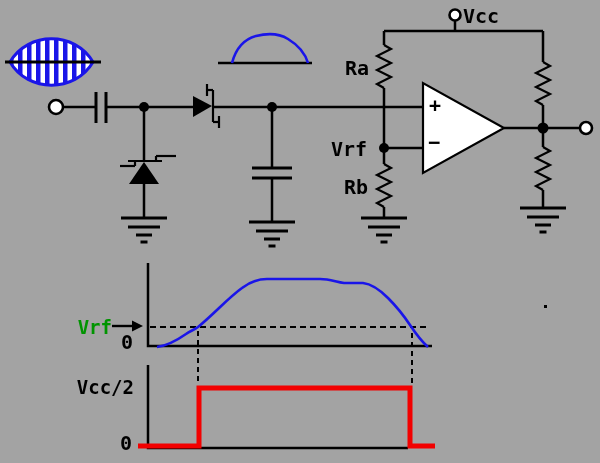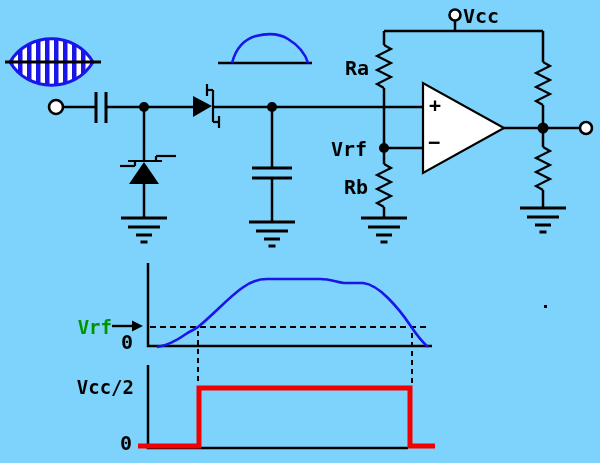--- a/index.html
+++ b/index.html
@@ -1,16 +1,16 @@
 <!DOCTYPE html>
 <html><head>
 <meta charset="utf-8">
 <style>
   html,body{margin:0;padding:0;background:#fff;}
-  .canvas{position:relative;width:600px;height:463px;background:#7dd3fc;overflow:hidden;
+  .canvas{position:relative;width:600px;height:463px;background:#a3a3a3;overflow:hidden;
           font-family:"DejaVu Sans Mono", monospace;}
   svg{display:block;}
   .wire{stroke:#000;stroke-width:2.5;fill:none;}
   .comp{stroke:#000;stroke-width:3;fill:none;}
   .gndl{stroke:#000;stroke-width:3;}
   .zig{stroke:#000;stroke-width:2.2;fill:none;}
   .blk{fill:#000;}
   .term{fill:#fff;stroke:#000;stroke-width:2.6;}
   .lbl{font:bold 20px "DejaVu Sans Mono", monospace;fill:#000;}
   .lblg{font:bold 19px "DejaVu Sans Mono", monospace;}

